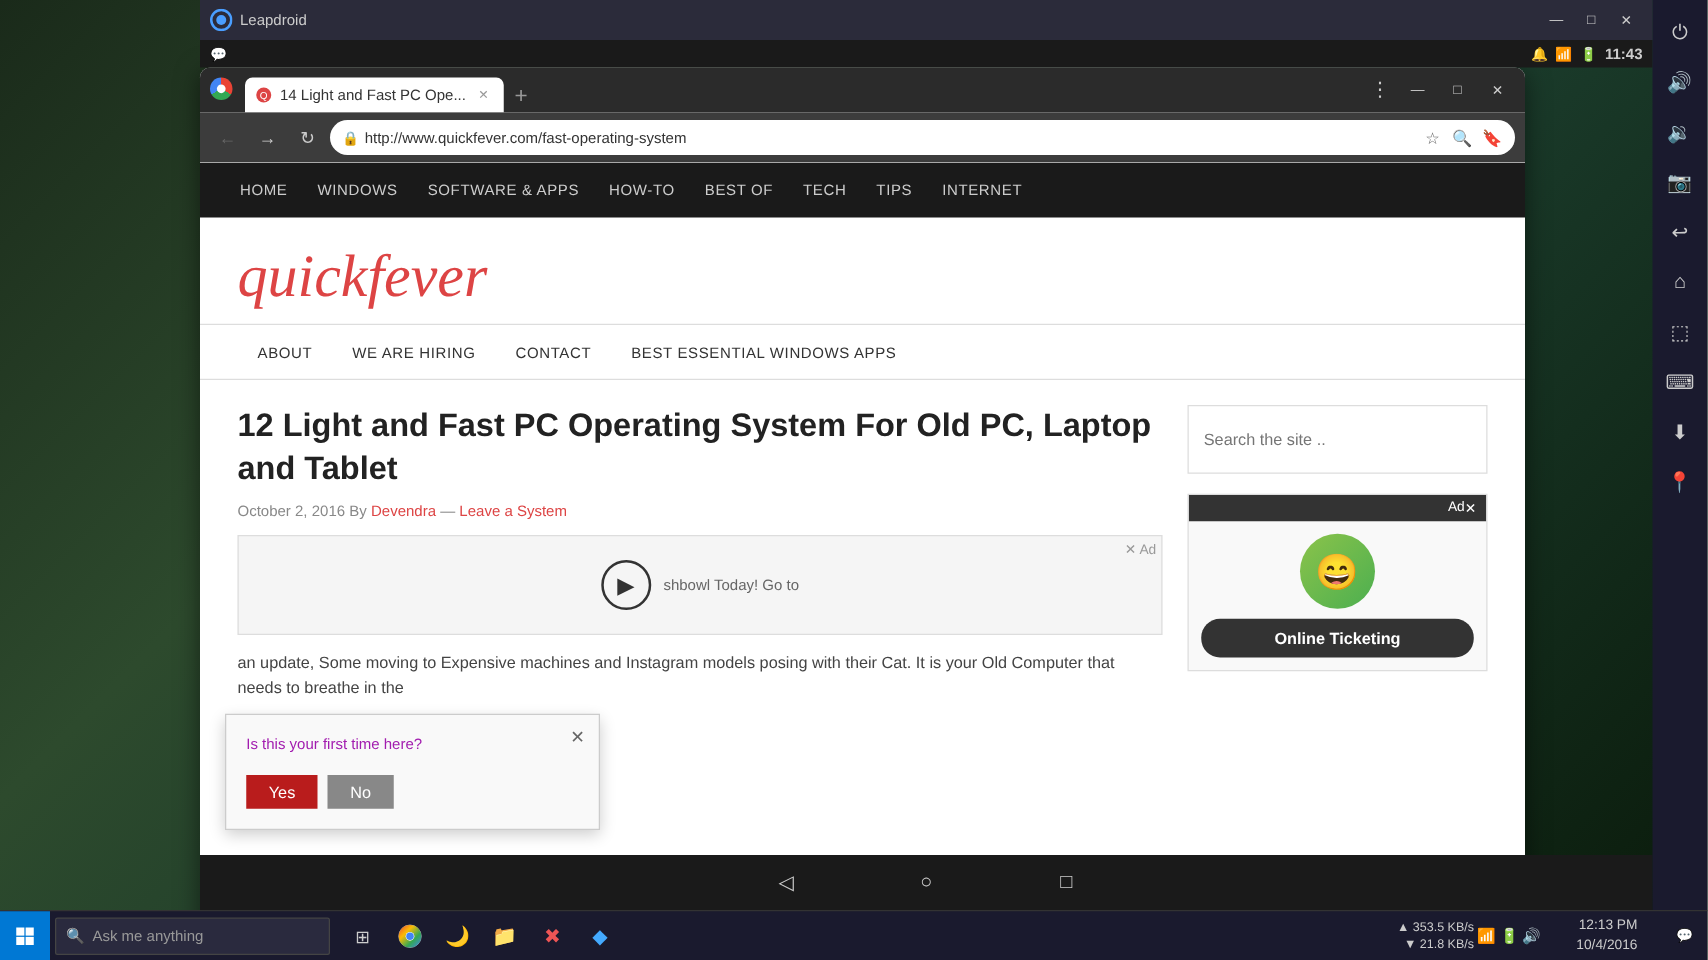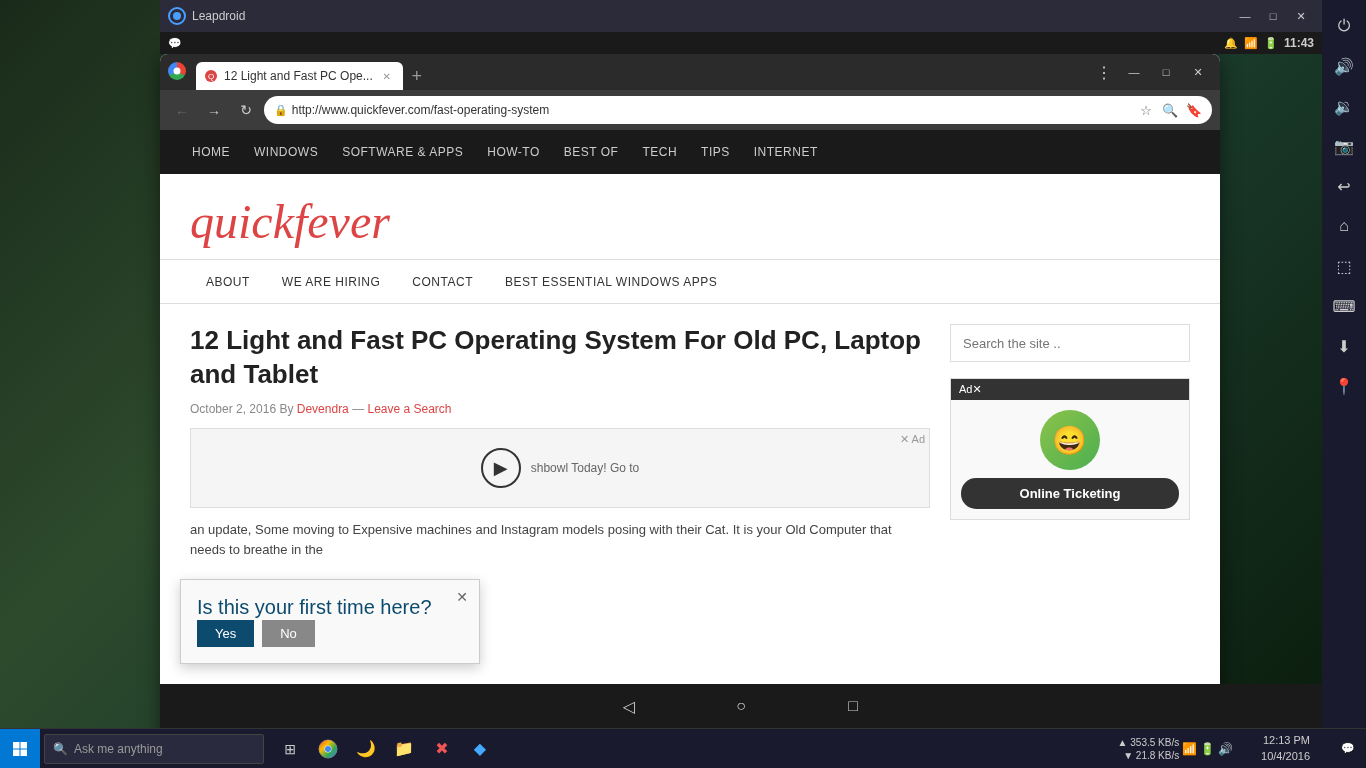--- a/index.html
+++ b/index.html
@@ -198,36 +198,36 @@
 
     .article-title {
       font-size: 26px; font-weight: bold; color: #222;
       line-height: 1.3; margin-bottom: 10px;
     }
     .article-meta { font-size: 12px; color: #888; margin-bottom: 12px; }
     .article-meta a { color: #d44; text-decoration: none; }
 
     
     .search-box {
-      width: 100%; height: 38px;
+      width: 100%; height: 55px;
       border: 1px solid #ddd; padding: 0 12px;
       font-size: 13px; color: #999;
       outline: none;
     }
 
     
     .sidebar-ad {
       margin-top: 16px;
       border: 1px solid #ddd;
       background: #f9f9f9;
       overflow: hidden;
     }
     .sidebar-ad-header {
       background: #333; color: #fff; font-size: 11px;
-      padding: 4px 8px; display: flex; justify-content: flex-start;
+      padding: 4px 8px; display: flex; justify-content: flex-end;
     }
     .sidebar-ad-content {
       padding: 10px; text-align: center;
     }
     .ad-avatar {
       width: 60px; height: 60px; border-radius: 50%;
       background: linear-gradient(135deg, #8bc34a, #4caf50);
       margin: 0 auto 8px;
       display: flex; align-items: center; justify-content: center;
       font-size: 28px;
@@ -262,27 +262,27 @@
       border: 1px solid #ccc;
       box-shadow: 0 4px 12px rgba(0,0,0,0.2);
       z-index: 50;
       padding: 16px;
     }
     .popup-close {
       position: absolute; top: 8px; right: 8px;
       width: 18px; height: 18px; display: flex; align-items: center;
       justify-content: center; cursor: pointer; color: #666; font-size: 14px;
     }
-    .popup-title { font-size: 20px; font-weight: 500; color: #0c4a6e; margin-bottom: 1px; }
+    .popup-title { font-size: 12px; font-weight: 500; color: #a21caf; margin-bottom: 18px; }
     .popup-buttons { display: flex; gap: 8px; }
     .popup-btn {
       padding: 6px 18px; font-size: 13px; cursor: pointer;
       border: none; font-weight: 500;
     }
-    .popup-btn-yes { background: #0c4a6e; color: #fff; }
+    .popup-btn-yes { background: #b91c1c; color: #fff; }
     .popup-btn-no { background: #888; color: #fff; }
 
     
     .leapdroid-sidebar {
       position: absolute;
       right: 0;
       top: 0;
       bottom: 40px;
       width: 44px;
       background: #1a1a2e;
@@ -398,21 +398,21 @@
       </div>
     </div>
     <div class="chrome-tabs">
       <div class="chrome-tab active">
         <div class="chrome-tab-favicon">
           <svg width="14" height="14" viewBox="0 0 14 14">
             <circle cx="7" cy="7" r="6" fill="#d44"></circle>
             <text x="7" y="10" text-anchor="middle" fill="white" font-size="8">Q</text>
           </svg>
         </div>
-        <span class="chrome-tab-title">12 Light and Fast PC Ope...</span>
+        <span class="chrome-tab-title">14 Light and Fast PC Ope...</span>
         <span class="chrome-tab-close">✕</span>
       </div>
       <div class="chrome-tab-new">+</div>
     </div>
     <div class="win-btn-dots" style="color:#ccc;">⋮</div>
     <div class="chrome-window-controls">
       <div class="win-btn">—</div>
       <div class="win-btn">□</div>
       <div class="win-btn close">✕</div>
     </div>
@@ -459,21 +459,21 @@
         </nav>
 
       <div class="main-content">
         <div class="article-section">
           <h1 class="article-title">12 Light and Fast PC Operating System For Old PC, Laptop and Tablet</h1>
           <div class="article-meta">
             <span>October 2, 2016</span>
             <span>By</span>
             <a style="color:#d44;text-decoration:none;">Devendra</a>
             <span>—</span>
-            <a style="color:#d44;text-decoration:none;">Leave a Search</a>
+            <a style="color:#d44;text-decoration:none;">Leave a System</a>
           </div>
 
           <div class="article-ad">
             <span class="article-ad-close">✕ Ad</span>
             <div class="article-ad-arrow">▶</div>
             <span class="article-ad-label">
               <span>shbowl Today! Go to</span>
             </span>
           </div>
 

